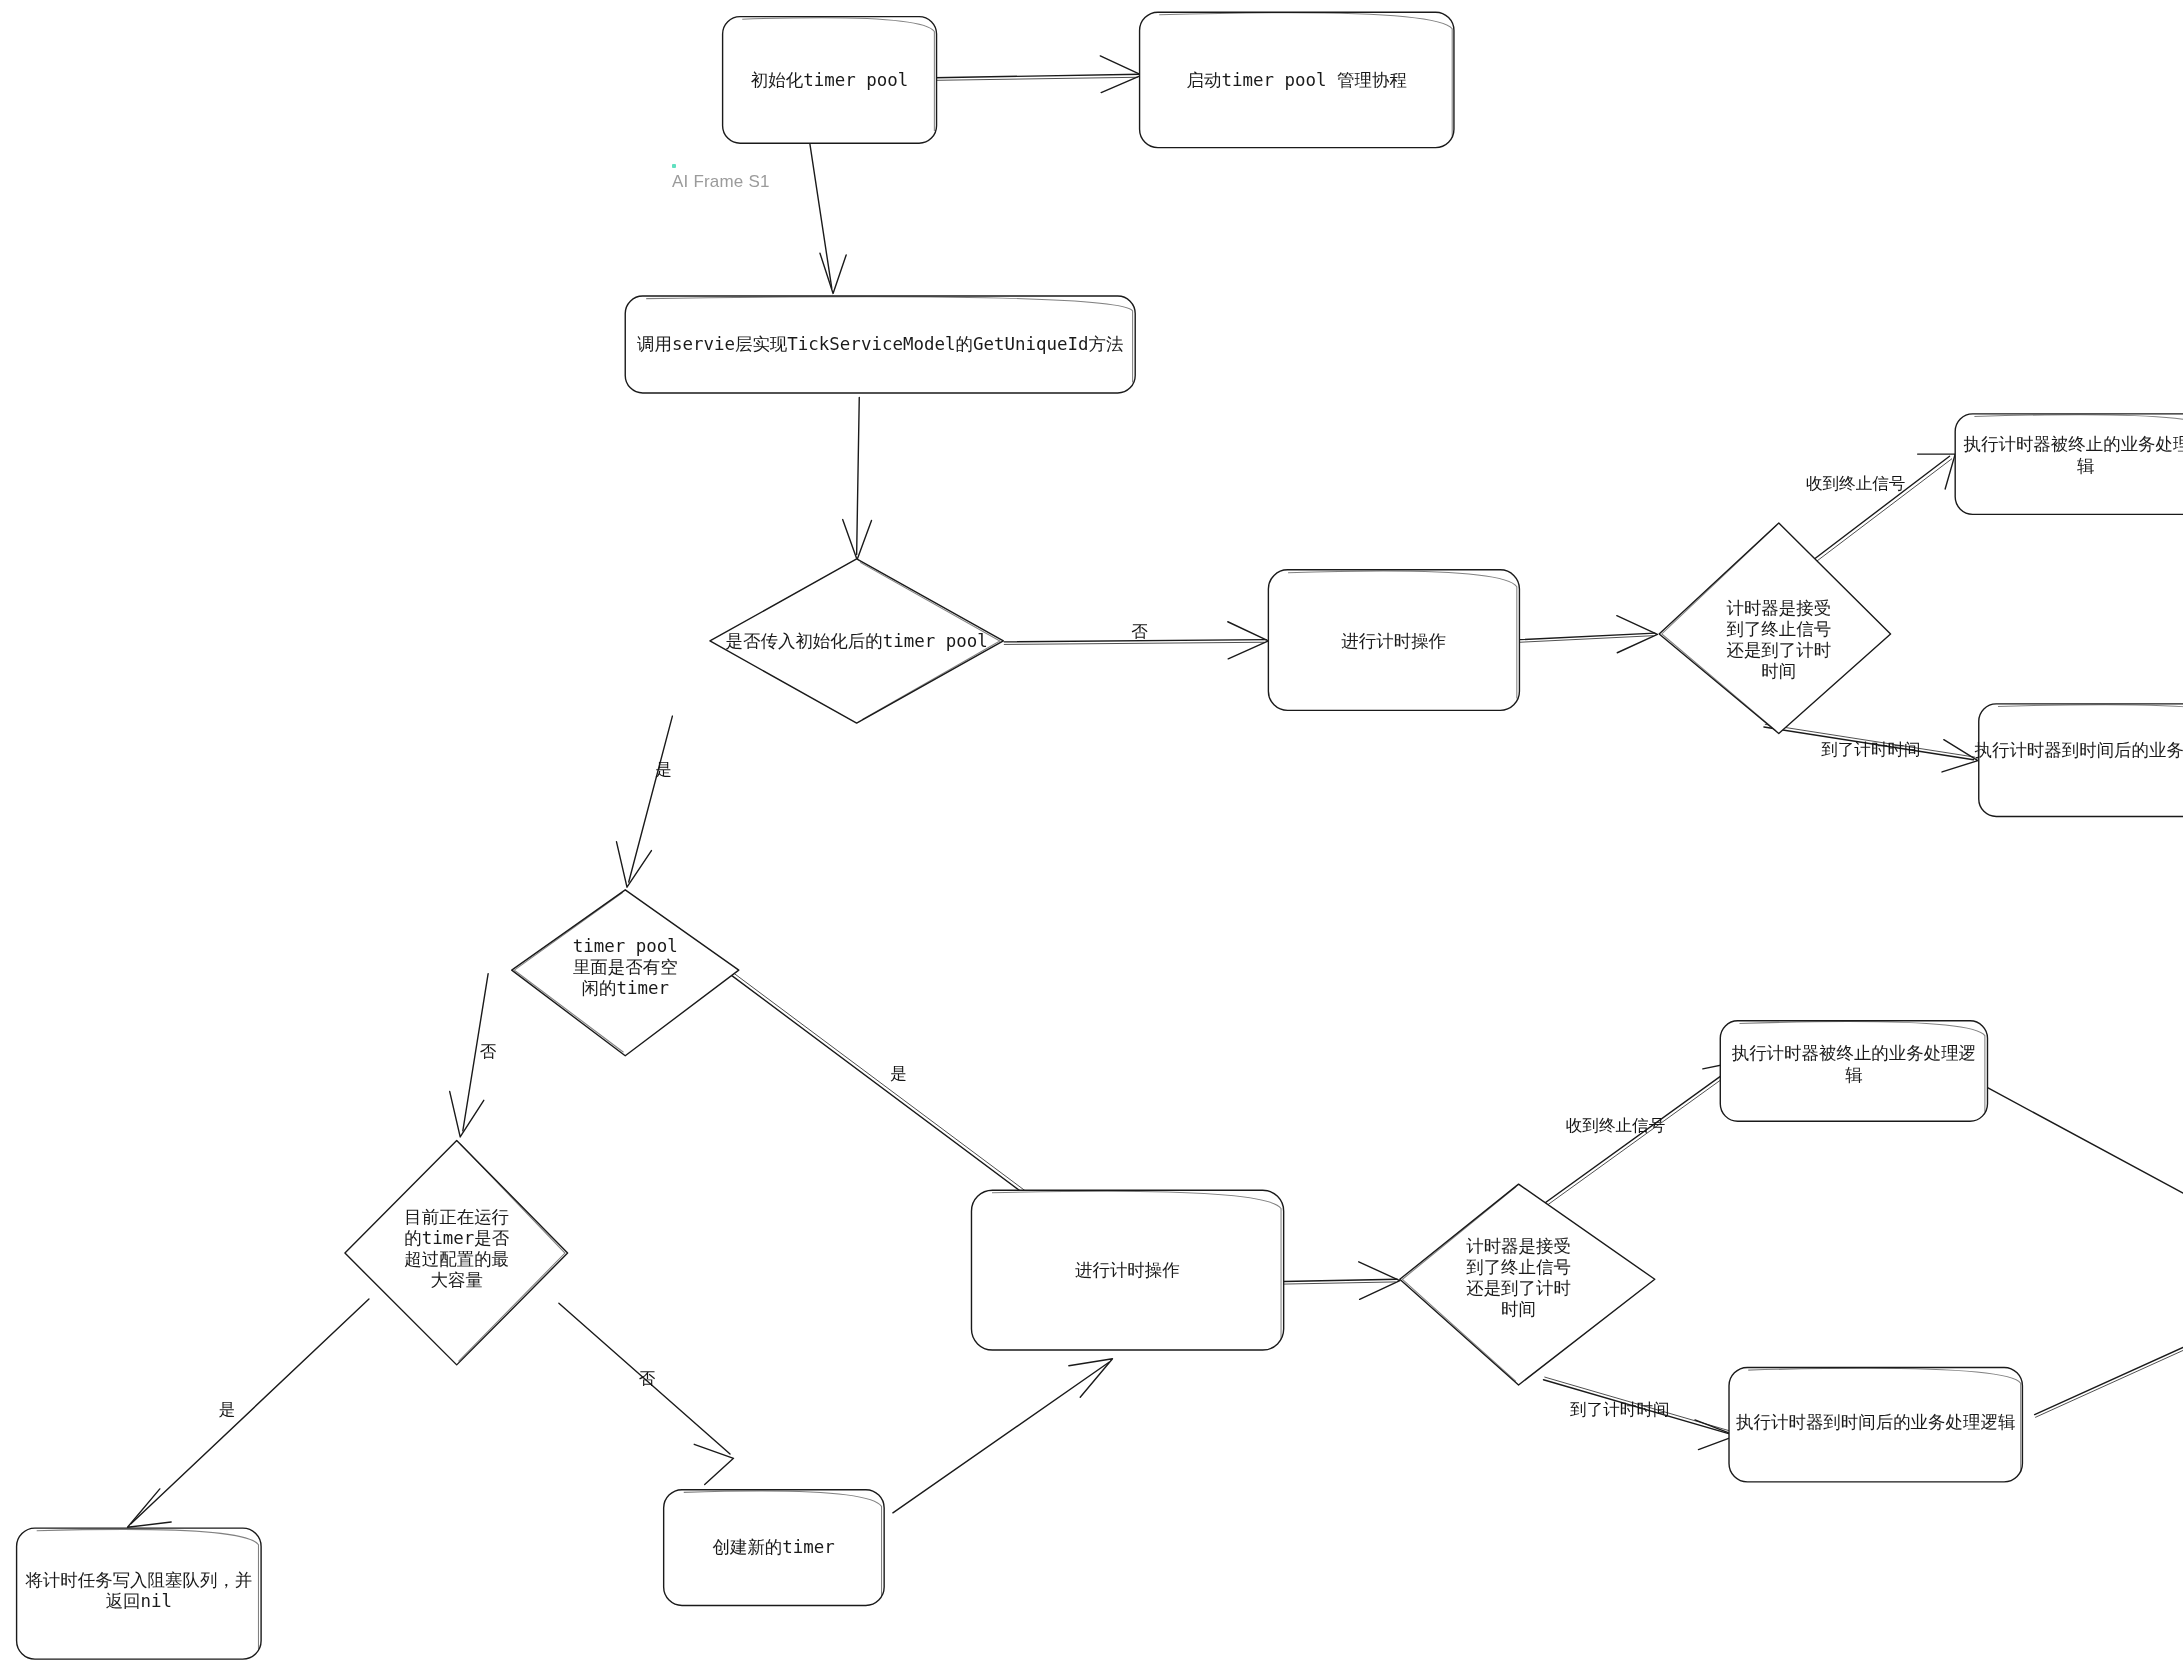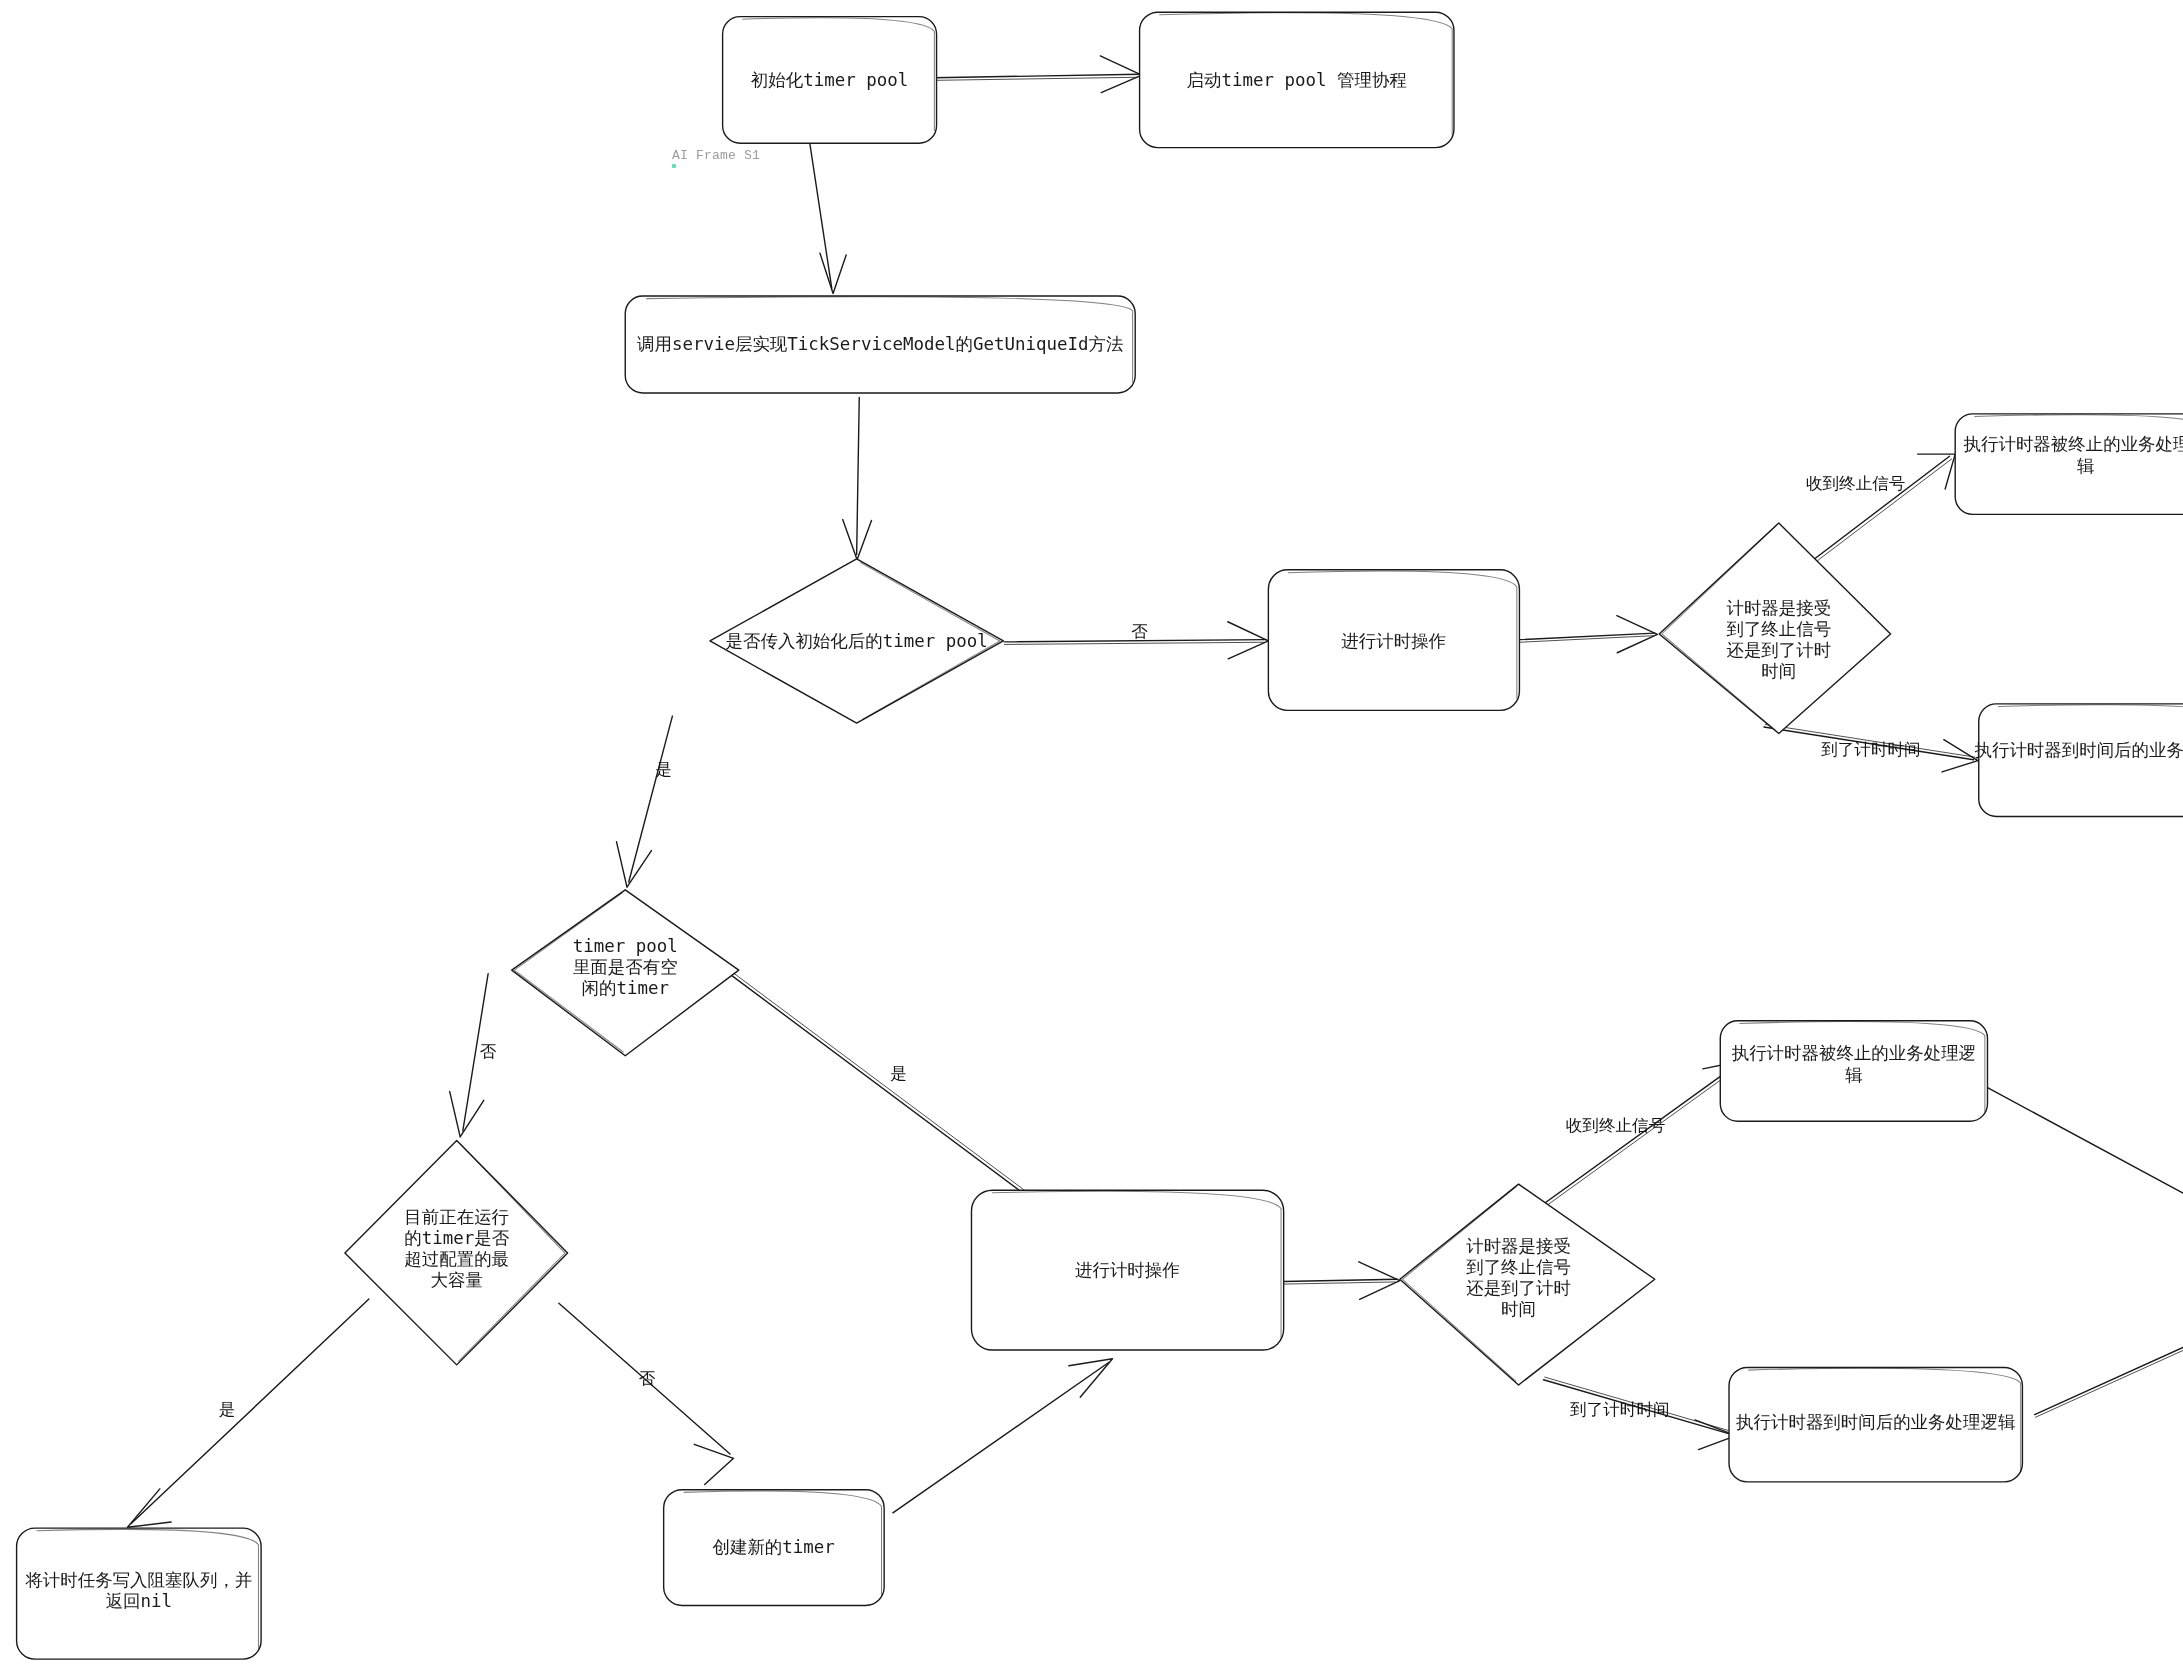--- a/index.html
+++ b/index.html
@@ -16,22 +16,22 @@
   .edge-label{
     font-family:"DejaVu Sans","Liberation Sans",sans-serif;
     font-size:38px;fill:#141414;dominant-baseline:middle;text-anchor:middle;
   }
   .shape{fill:#ffffff;stroke:#1a1a1a;stroke-width:3.2;stroke-linejoin:round;stroke-linecap:round;}
   .shape-shadow{fill:none;stroke:#1a1a1a;stroke-width:2.4;opacity:.55;}
   .edge{fill:none;stroke:#1a1a1a;stroke-width:3.2;stroke-linecap:round;}
   .edge-thin{fill:none;stroke:#1a1a1a;stroke-width:2.2;stroke-linecap:round;opacity:.8;}
   .arrowhead{fill:none;stroke:#1a1a1a;stroke-width:3.2;stroke-linecap:round;stroke-linejoin:round;}
   .frame-label{
-    position:absolute;font-family:Liberation Mono, monospace;
-    font-size:13px;color:#9b9b9b;letter-spacing:0.2px;
+    position:absolute;font-family:Liberation Sans, sans-serif;
+    font-size:17px;color:#9b9b9b;letter-spacing:0.2px;margin-top:24px;
   }
   .frame-dot{position:absolute;width:3.9px;height:3.9px;border-radius:0.9px;background:#61e0c0;}
 </style>
 </head>
 <body>
 
 <svg id="canvas" viewBox="0 0 5893 3834" xmlns="http://www.w3.org/2000/svg">
 
   <g>
 

